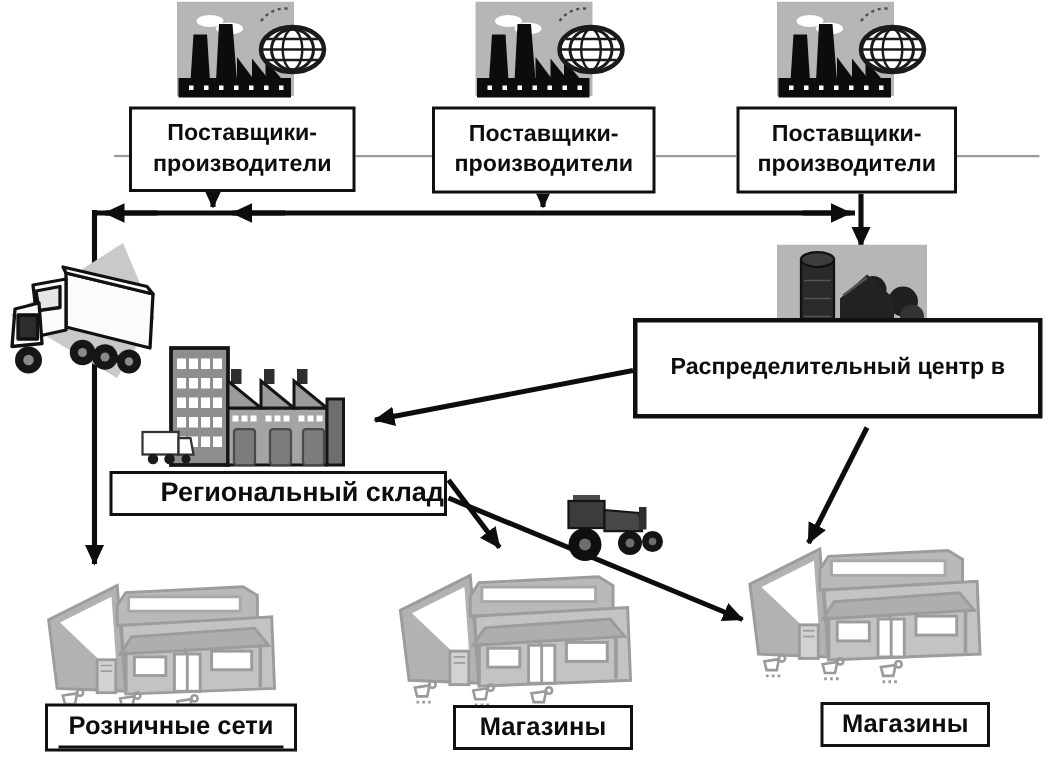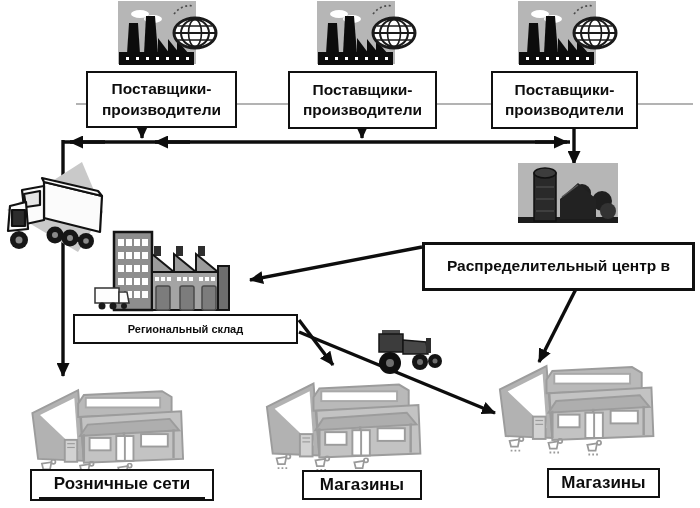--- a/index.html
+++ b/index.html
@@ -10,21 +10,21 @@
   svg{display:block;}
   .overlay{position:absolute;left:0;top:0;z-index:1;}
   .icon{position:absolute;z-index:2;}
   .box{
     position:absolute;z-index:3;background:#fff;border:2.5px solid #101010;
     display:flex;flex-direction:column;align-items:center;justify-content:center;
     font-weight:bold;text-align:center;box-sizing:border-box;line-height:1.3;
   }
   .supplier{font-size:15.5px;}
   .dc{font-size:15.5px;border-width:3px;}
-  .rw{font-size:11px;}
+  .rw{font-size:18px;align-items:flex-end;}
   .retail{font-size:17px;}
   .underlined{
     width:calc(100% - 14px);text-align:center;border-bottom:2px solid #101010;
     padding-bottom:2px;margin-top:2px;
   }
 </style>
 </head>
 <body>
 
 <div class="stage">
@@ -278,29 +278,29 @@
   </div>
   <div class="box supplier" style="left:288px;top:71px;width:149px;height:58px">
     <span>Поставщики-</span>
     <span>производители</span>
   </div>
   <div class="box supplier" style="left:491px;top:71px;width:147px;height:58px">
     <span>Поставщики-</span>
     <span>производители</span>
   </div>
 
-  <div class="box dc" style="left:422px;top:242px;width:273px;height:49px">
+  <div class="box dc" style="left:422px;top:212px;width:273px;height:67px">
     <span>Распределительный центр в</span>
   </div>
 
   <div class="box rw" style="left:73px;top:314px;width:225px;height:30px">
     <span>Региональный склад</span>
   </div>
 
-  <div class="box retail" style="left:30px;top:469px;width:184px;height:32px">
+  <div class="box retail" style="left:30px;top:469px;width:168px;height:32px">
     <div class="underlined">Розничные сети</div>
   </div>
   <div class="box retail" style="left:302px;top:470px;width:120px;height:30px">
     <span>Магазины</span>
   </div>
   <div class="box retail" style="left:547px;top:468px;width:113px;height:30px">
     <span>Магазины</span>
   </div>
 
 </div>

